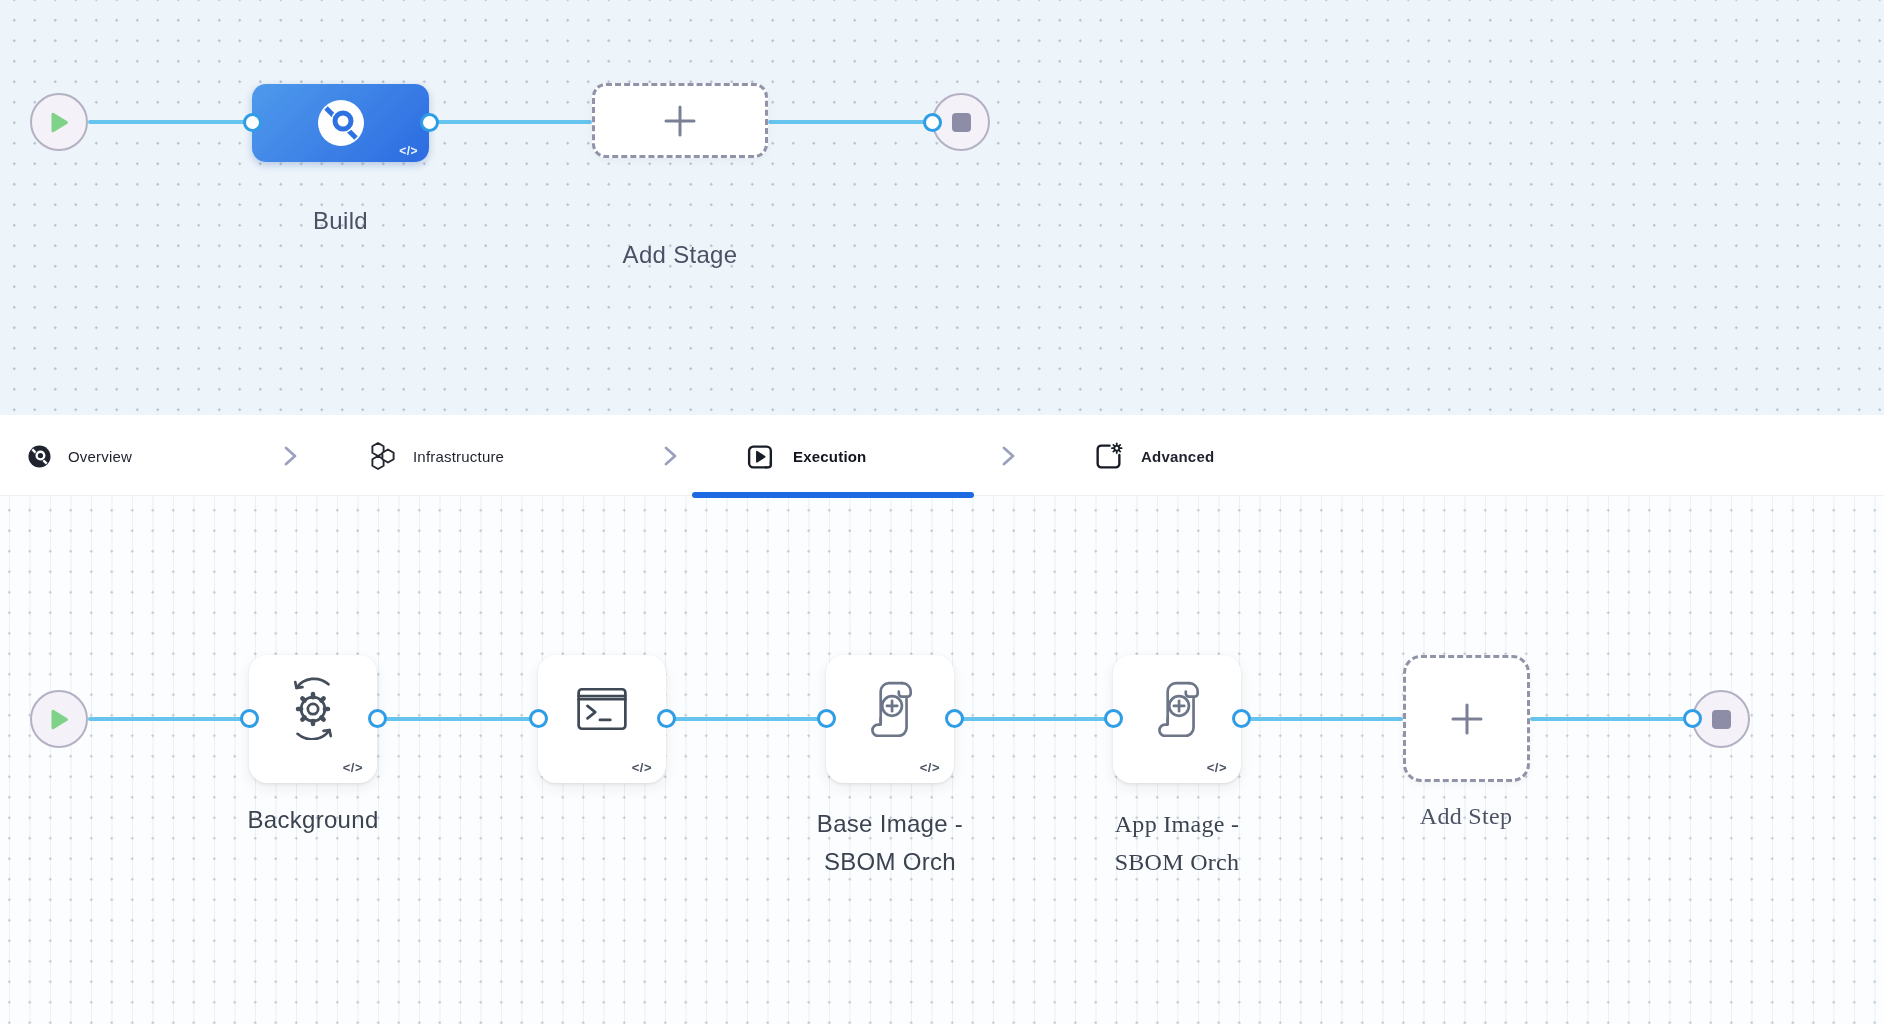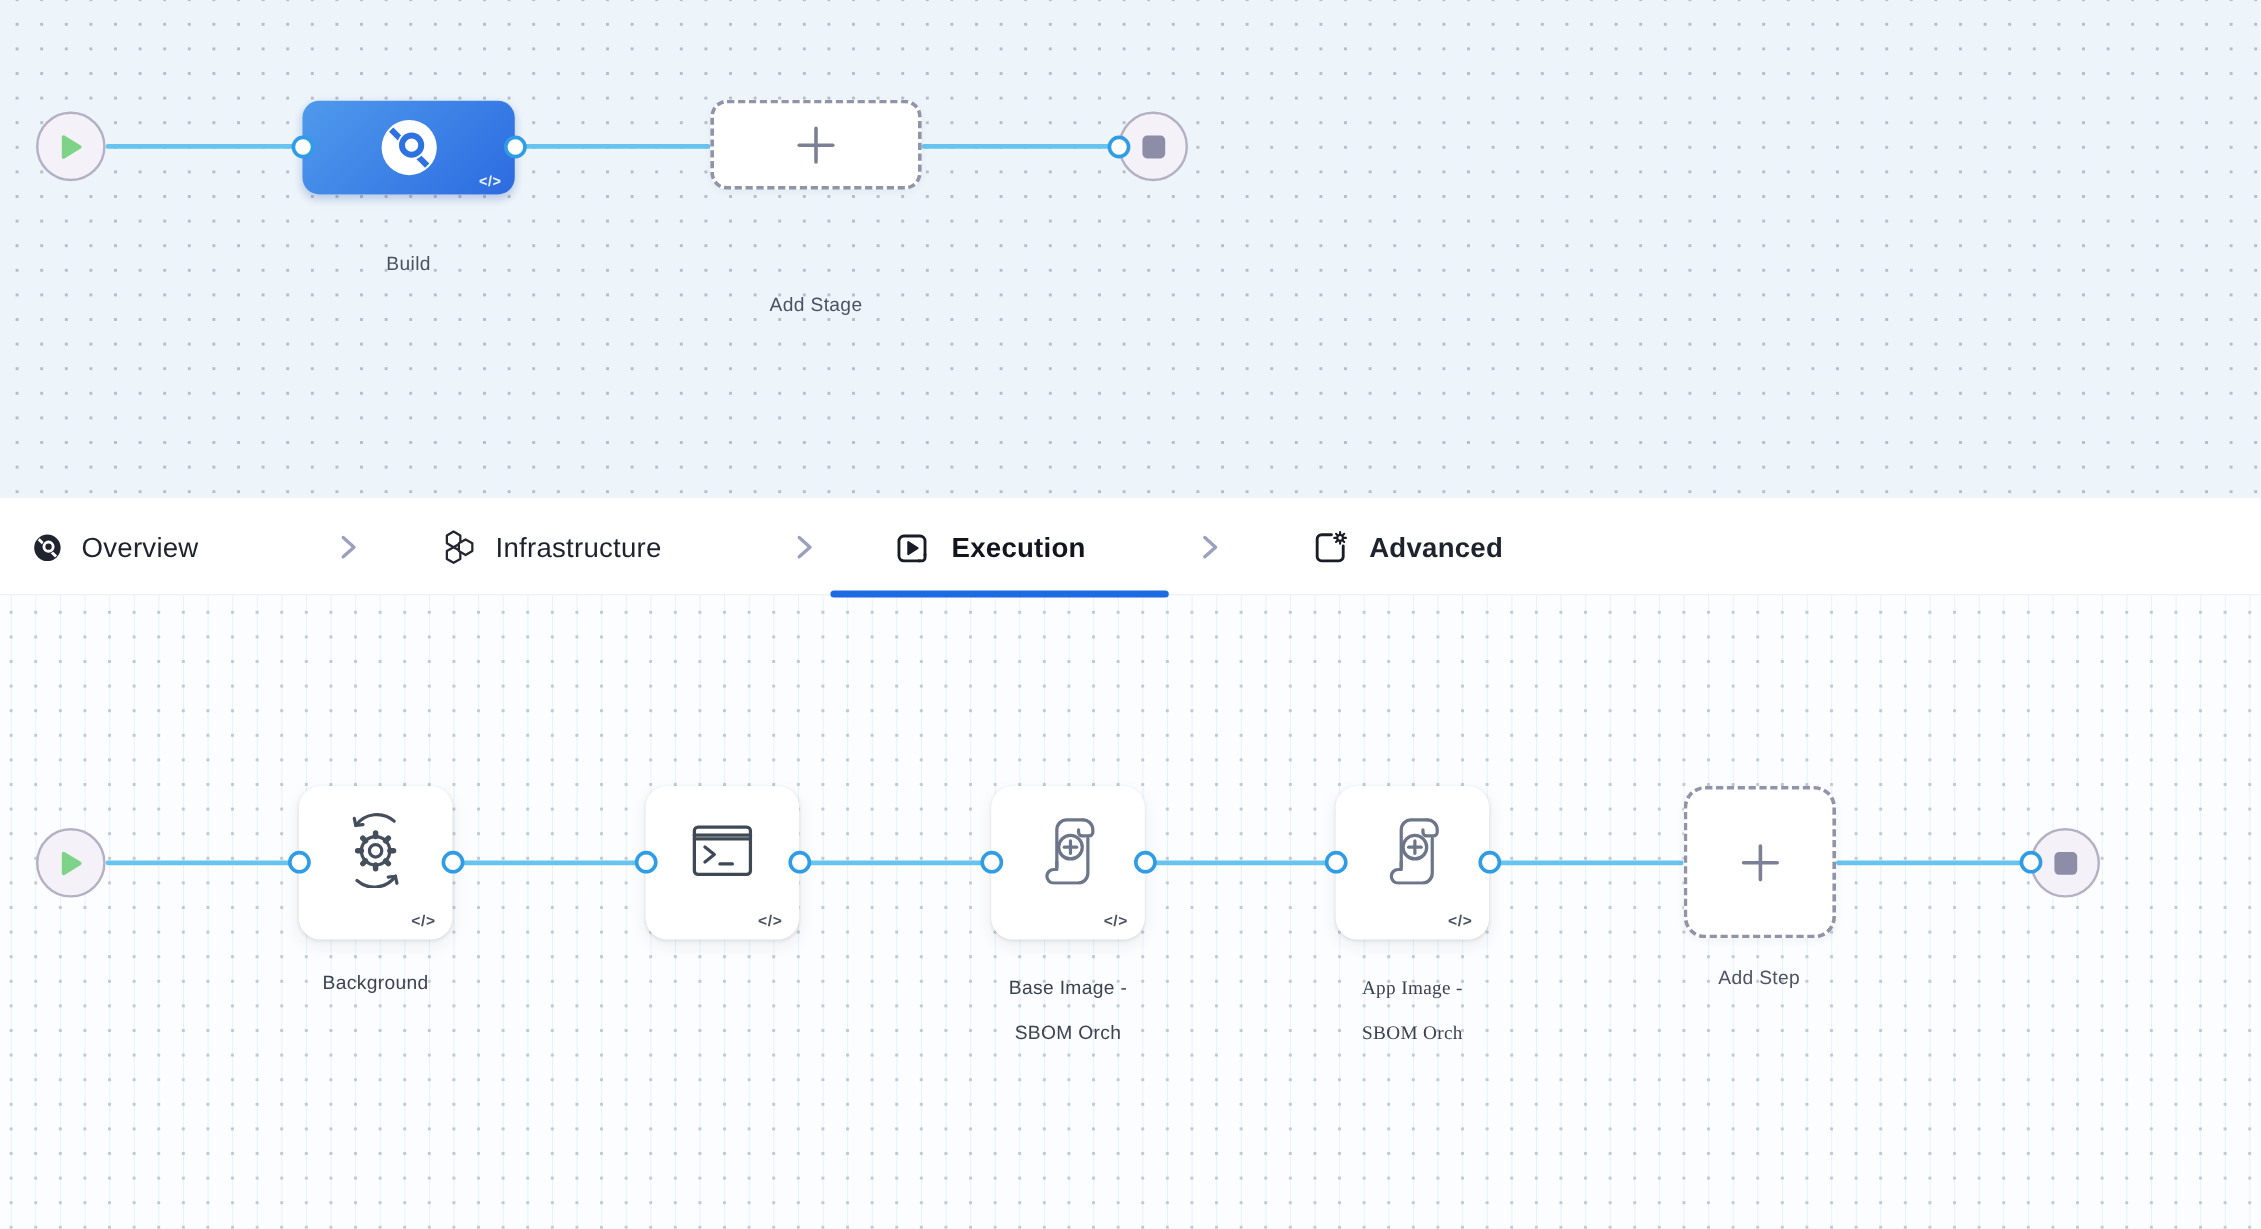--- a/index.html
+++ b/index.html
@@ -31,21 +31,21 @@
   }
 
   
   #tab-bar{
     position:relative;height:81px;background:#ffffff;
     border-bottom:1px solid #eef0f3;box-sizing:border-box;z-index:3;
   }
   .tab{
     position:absolute;top:25px;height:32px;
     display:flex;align-items:center;gap:17px;
-    font-size:23px;letter-spacing:.2px;color:#1e222d;cursor:pointer;white-space:nowrap;
+    font-size:15px;letter-spacing:.2px;color:#1e222d;cursor:pointer;white-space:nowrap;
   }
   .tab.active{font-weight:bold;color:#12151d;}
   .tab-sep{position:absolute;top:30px;width:20px;height:22px;}
   #tab-underline{
     position:absolute;left:692px;top:77px;width:282px;height:6px;
     border-radius:3px;background:#1d6ae3;
   }
   .ticon{display:inline-flex;align-items:center;justify-content:center;}
 
   
@@ -54,25 +54,25 @@
     position:absolute;width:13px;height:13px;border-radius:50%;
     background:#ffffff;border:3px solid #2f9de6;z-index:6;box-sizing:content-box;
   }
   .endpoint{
     position:absolute;width:58px;height:58px;border-radius:50%;
     background:#f5f1f8;border:2px solid #b3b1c3;box-sizing:border-box;
     display:flex;align-items:center;justify-content:center;z-index:2;
   }
   .stop-square{width:19px;height:19px;border-radius:4px;background:#8d8da7;}
   .node-label{
-    position:absolute;text-align:center;font-size:16px;line-height:30px;
+    position:absolute;text-align:center;font-size:24px;line-height:30px;
     color:#4b5164;letter-spacing:.3px;z-index:2;
   }
   .step-label{color:#3b4350;line-height:38px;}
-  .add-label{color:#4d5365;}
+  .add-label{color:#4d5365;font-family:Liberation Serif, serif;}
 
   .stage-card{
     position:absolute;left:252px;top:84px;width:177px;height:78px;border-radius:14px;
     background:linear-gradient(135deg,#4f9aec 0%,#2c6be1 100%);
     box-shadow:0 3px 8px rgba(27,80,170,.28);z-index:2;cursor:pointer;
   }
   .stage-card .code-badge{position:absolute;right:11px;bottom:4px;color:#eaf2ff;font-size:12px;font-weight:bold;letter-spacing:.5px;}
   .card-icon{position:absolute;left:50%;top:50%;transform:translate(-50%,-50%);display:flex;}
 
   .add-card{

